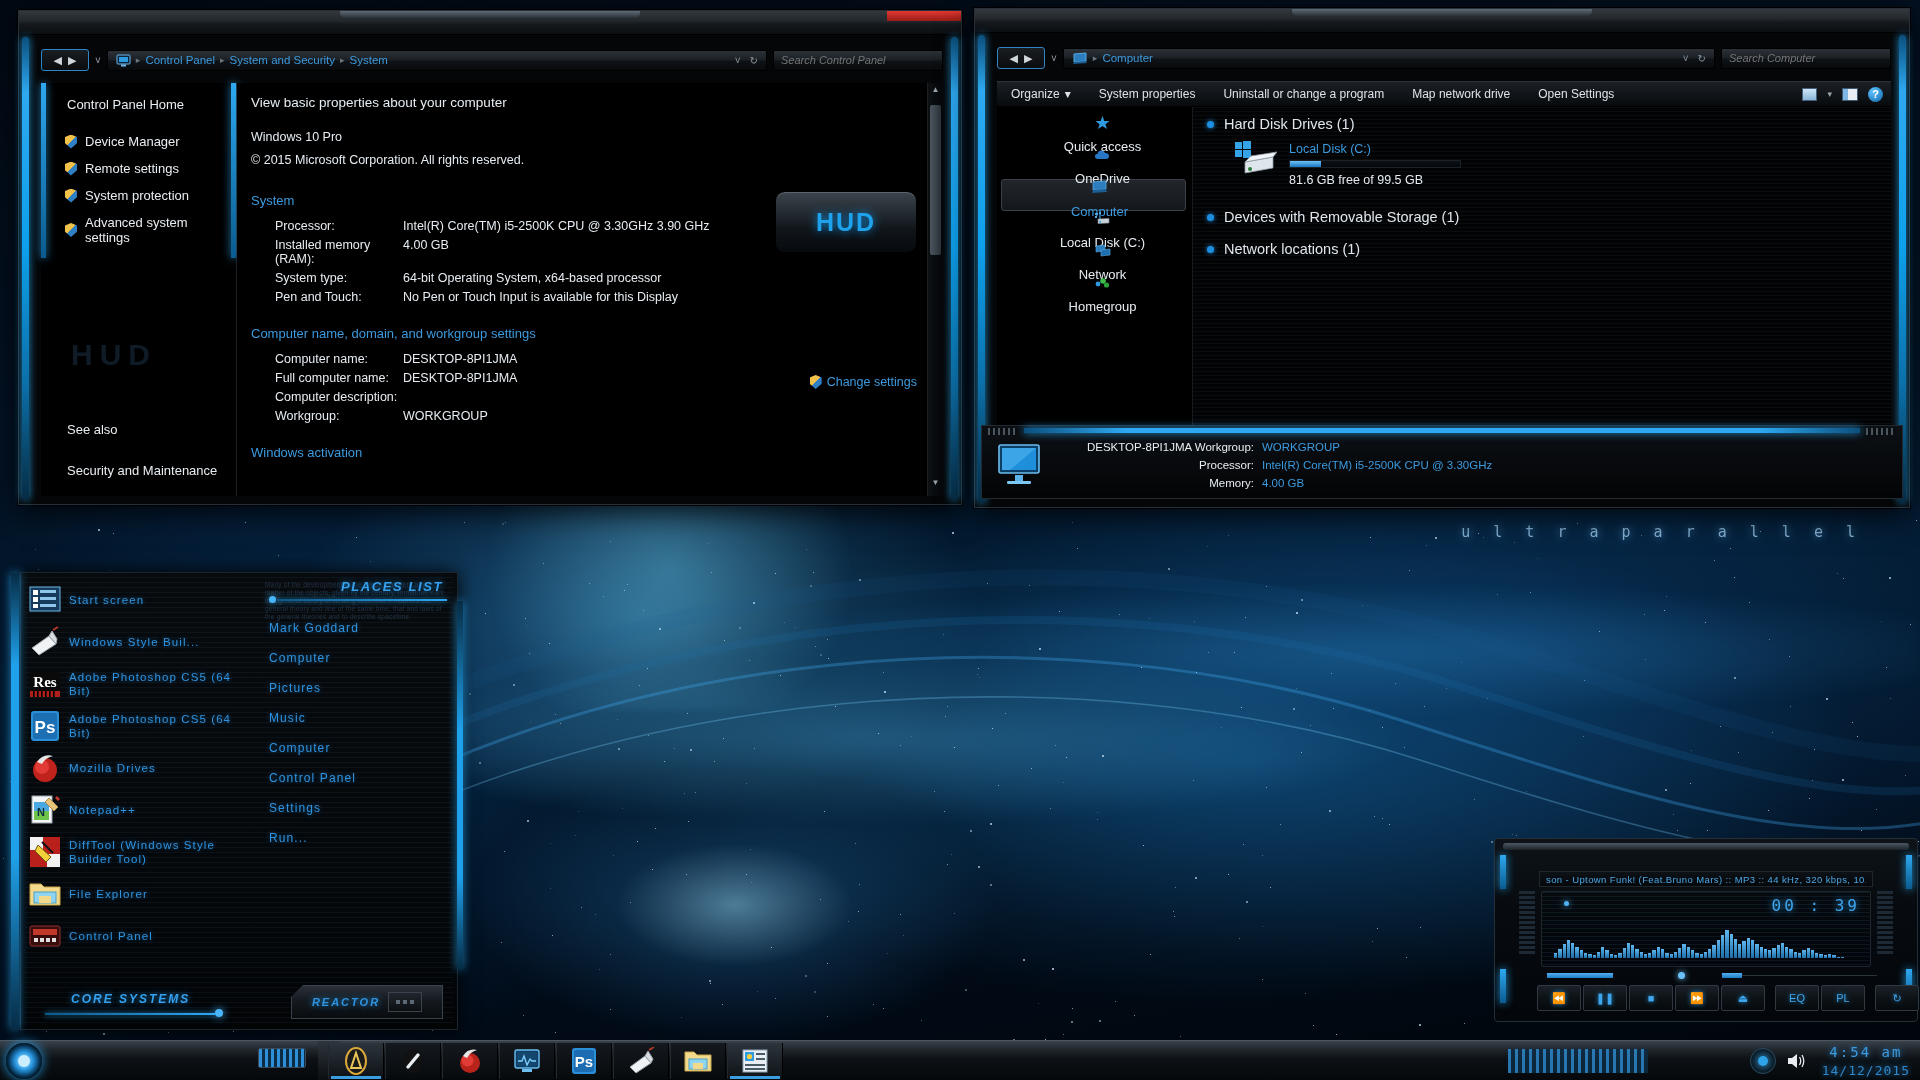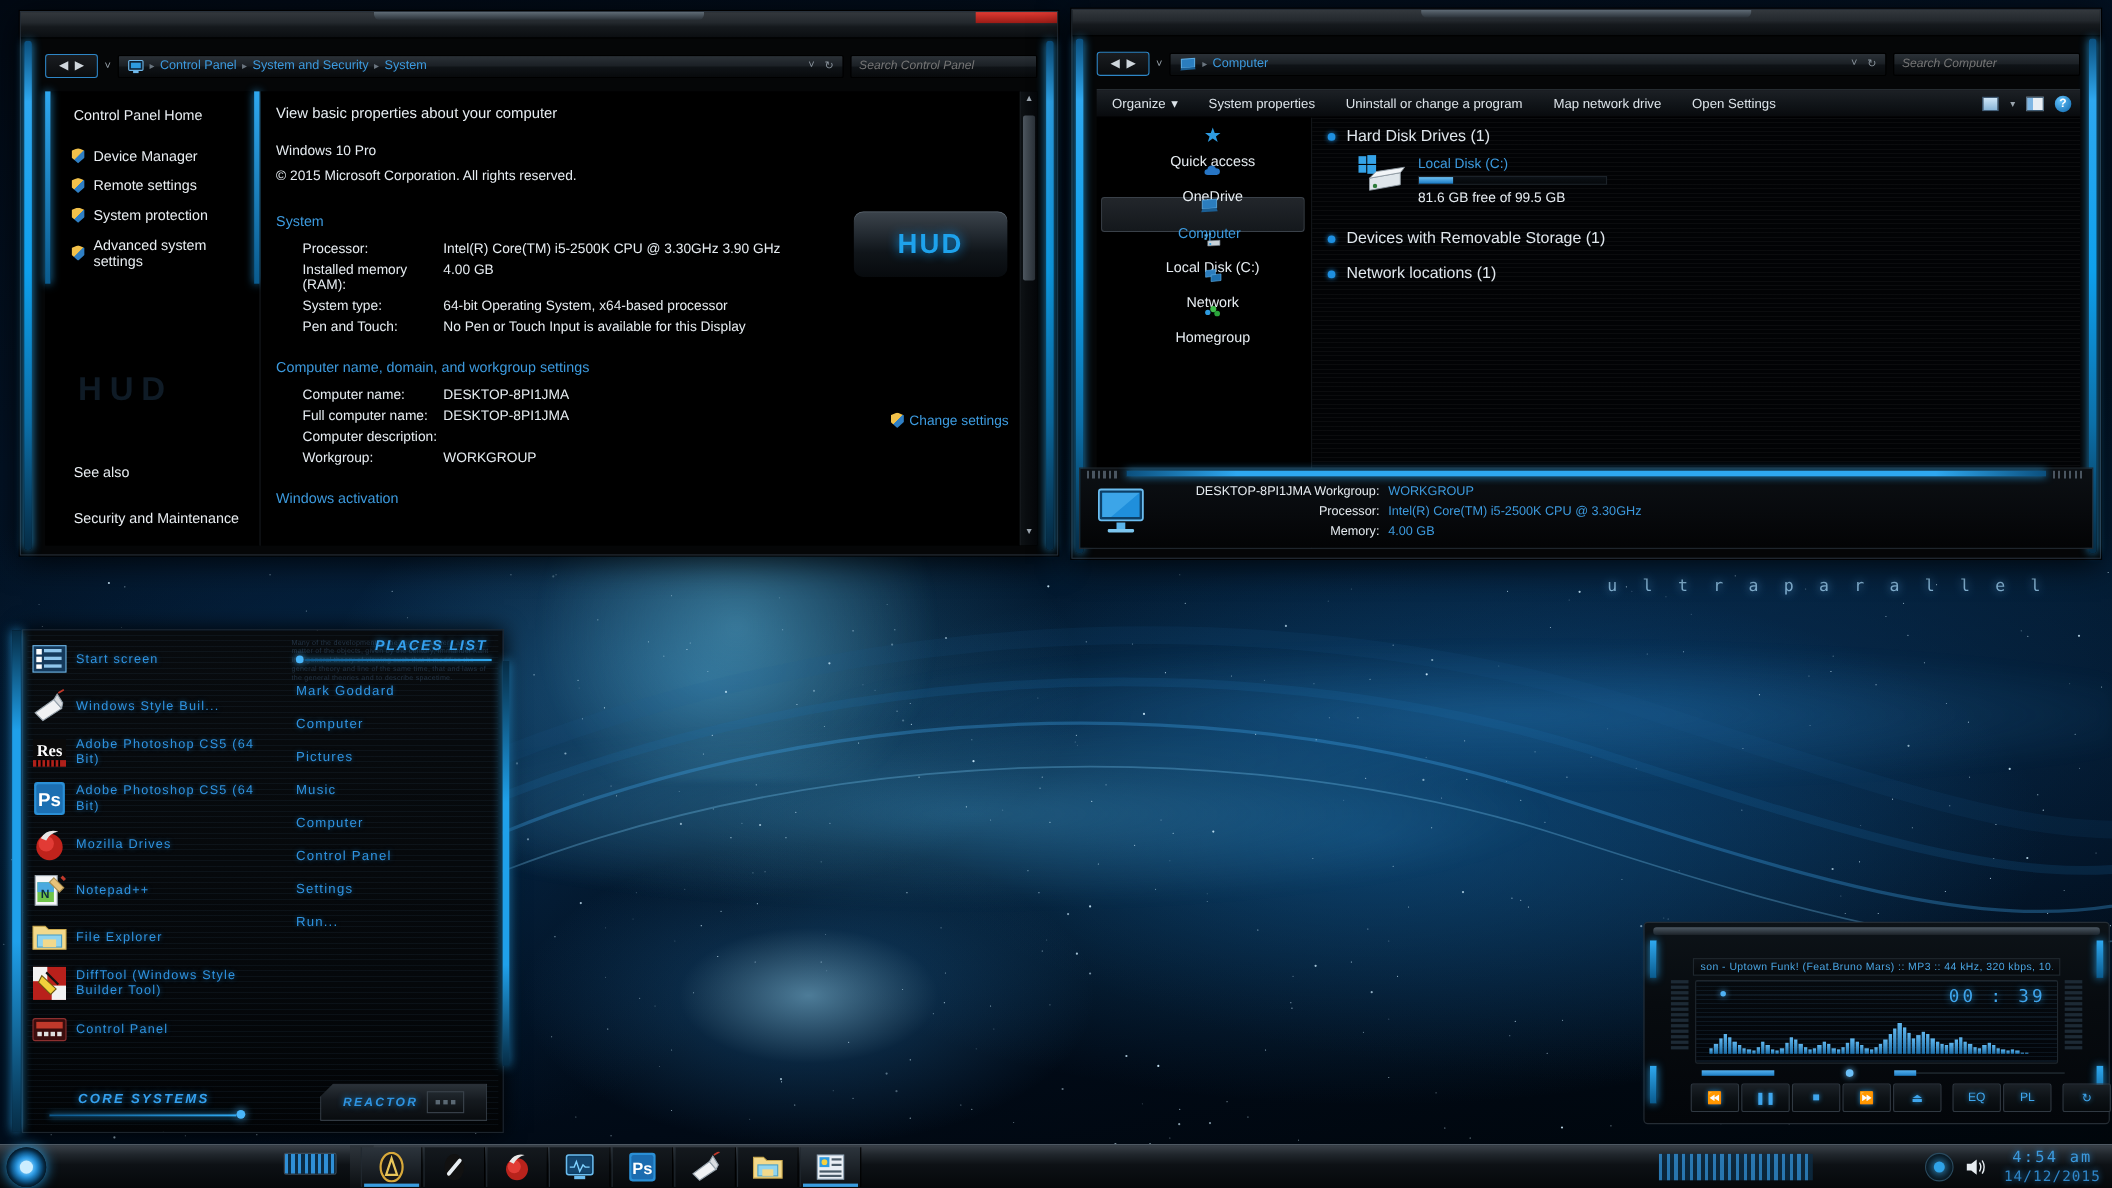--- a/index.html
+++ b/index.html
@@ -1282,35 +1282,35 @@
         <rect x="5" y="8" width="15" height="18" fill="#6fc44a"></rect>
         <rect x="5" y="8" width="15" height="9" fill="#49a9e0"></rect>
         <text x="12" y="22" font-family="Liberation Sans, sans-serif" font-size="11" font-weight="bold" fill="#0b2b3f" text-anchor="middle">N</text>
         <path d="M20,4 L29,13 L25,17 L16,8 Z" fill="#e9c37a" stroke="#a98d4f"></path>
         <path d="M28,2 L31,5 L29,7 L26,4 Z" fill="#c0392b"></path>
       </svg>
       <span class="alab">Notepad++</span>
     </div>
     <div class="app">
       <svg class="aico" viewBox="0 0 32 32">
-        <path d="M1,6 L12,6 L15,9 L31,9 L31,27 L1,27 Z" fill="#f2d98b" stroke="#c9a84e"></path>
-        <rect x="5" y="14" width="22" height="11" fill="#8fd4f0" stroke="#4d9fc4"></rect>
-        <rect x="10" y="18" width="12" height="7" fill="#f2d98b"></rect>
-      </svg>
-      <span class="alab">File Explorer</span>
-    </div>
-    <div class="app">
-      <svg class="aico" viewBox="0 0 32 32">
         <rect x="1" y="1" width="30" height="30" fill="#b9201b"></rect>
         <rect x="1" y="1" width="13" height="13" fill="#f2f2f2"></rect>
         <rect x="18" y="18" width="13" height="13" fill="#f2f2f2"></rect>
         <path d="M9,9 L22,21 L17,26 L6,15 Z" fill="#f2d03c" stroke="#6b5510"></path>
         <path d="M13,6 L24,17" stroke="#111" stroke-width="2"></path>
       </svg>
       <span class="alab">DiffTool (Windows Style Builder Tool)</span>
+    </div>
+    <div class="app">
+      <svg class="aico" viewBox="0 0 32 32">
+        <path d="M1,6 L12,6 L15,9 L31,9 L31,27 L1,27 Z" fill="#f2d98b" stroke="#c9a84e"></path>
+        <rect x="5" y="14" width="22" height="11" fill="#8fd4f0" stroke="#4d9fc4"></rect>
+        <rect x="10" y="18" width="12" height="7" fill="#f2d98b"></rect>
+      </svg>
+      <span class="alab">File Explorer</span>
     </div>
     <div class="app">
       <svg class="aico" viewBox="0 0 32 32">
         <rect x="1" y="6" width="30" height="20" rx="2" fill="#3a0d0d" stroke="#8d3030"></rect>
         <rect x="4" y="9" width="24" height="6" fill="#c0392b"></rect>
         <g fill="#e0e0e0">
             <rect x="5" y="18" width="4" height="4"></rect>
             <rect x="11" y="18" width="4" height="4"></rect>
             <rect x="17" y="18" width="4" height="4"></rect>
             <rect x="23" y="18" width="4" height="4"></rect>

